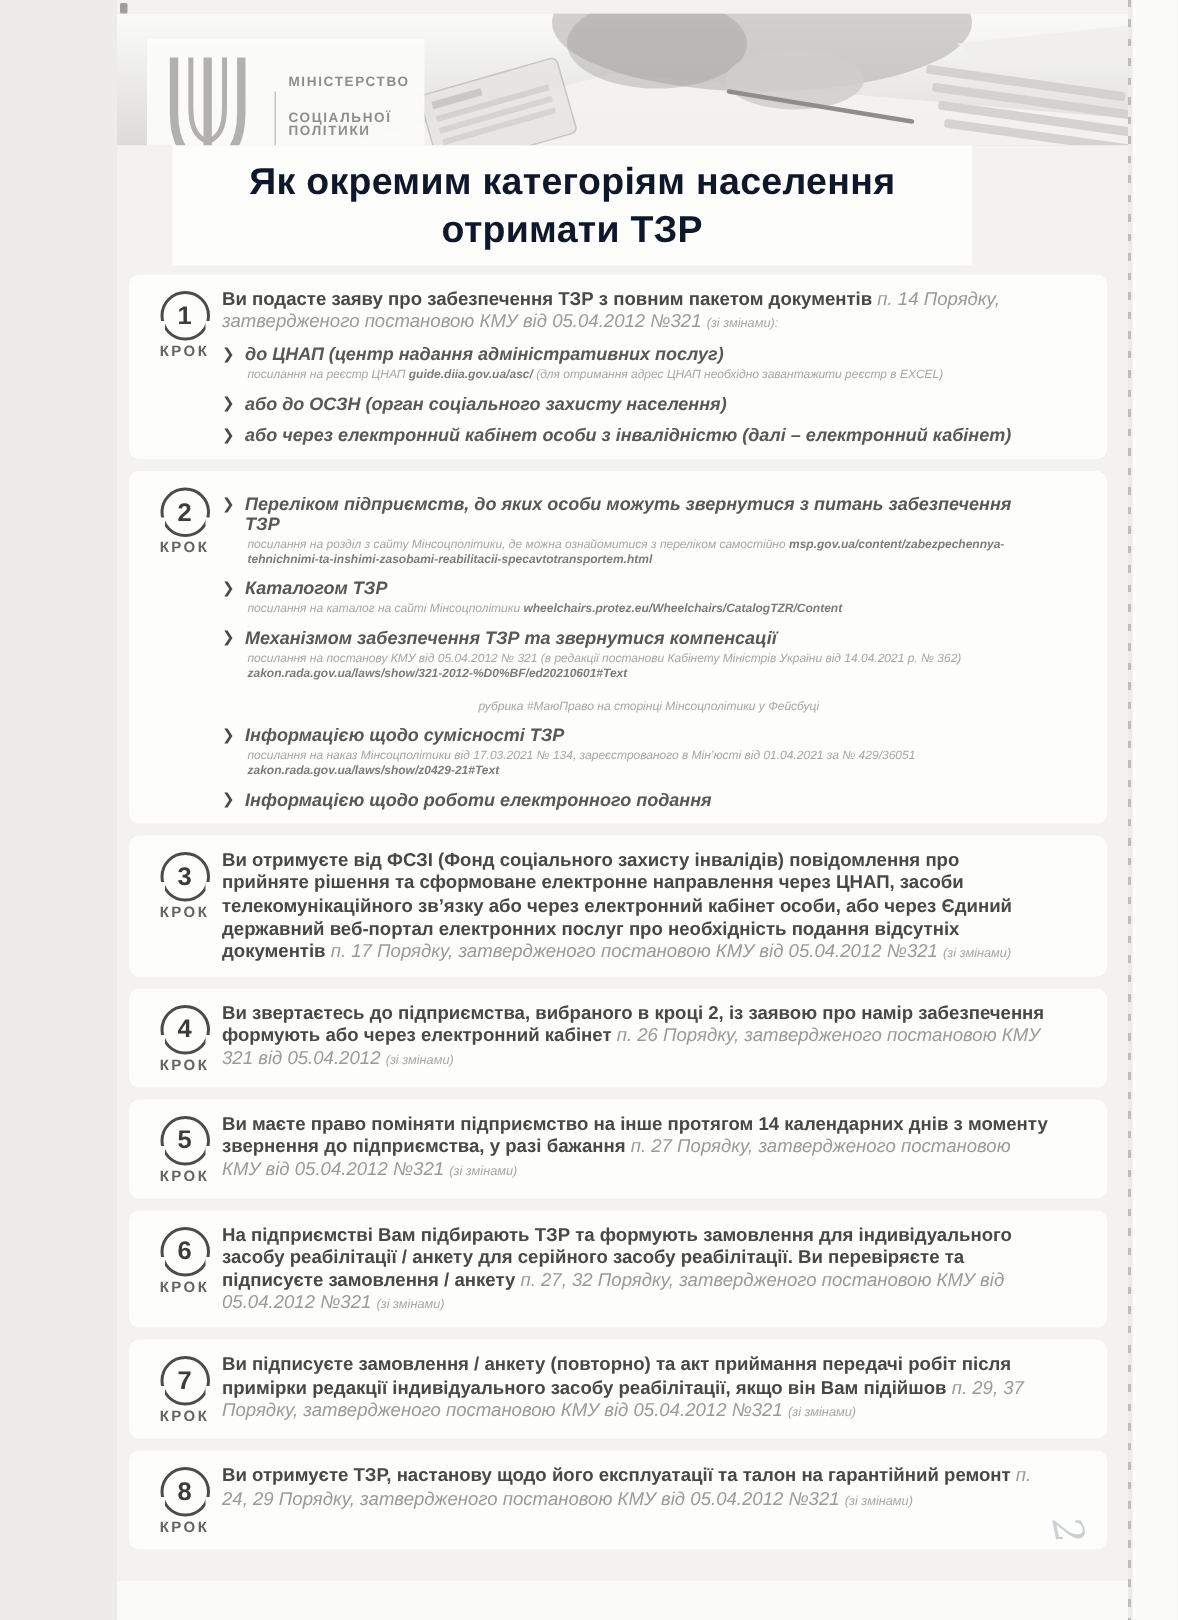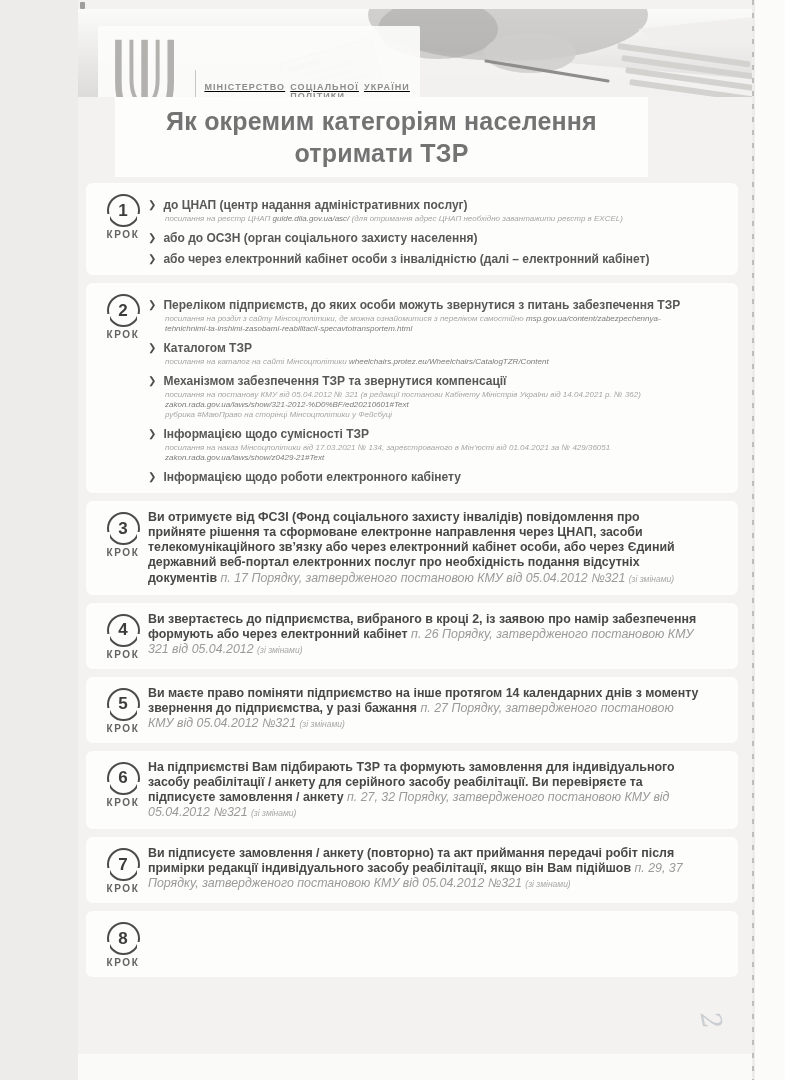--- a/index.html
+++ b/index.html
@@ -15,28 +15,28 @@
   .speck{position:absolute;left:80px;top:2px;width:5px;height:7px;background:#5a5a58;opacity:.55;border-radius:1px;}
   .page{position:absolute;left:78px;top:0;width:674px;height:1080px;background:#f3f2f0;}
   .page-bottom{position:absolute;left:0;bottom:0;width:674px;height:26px;background:#fafaf8;}
 
   
   .photo-band{position:relative;margin-top:9px;height:88px;overflow:hidden;background:#e9e8e6;}
   .photo-band svg{display:block;width:100%;height:100%;}
   .logo{position:absolute;left:20px;top:17px;display:flex;align-items:center;background:rgba(252,252,251,.92);
     padding:4px 10px 4px 4px;border-radius:2px;}
   .logo-sep{width:1px;height:44px;background:#c7c5c2;margin:0 9px 0 8px;}
-  .logo-text{display:flex;flex-direction:row;gap:5px;text-decoration:underline;}
+  .logo-text{display:flex;flex-direction:column;gap:15px;}
   .logo-text span{font-size:9px;letter-spacing:1.1px;color:#8e8d8b;font-weight:bold;line-height:1;}
 
   
   .title-row{position:relative;height:80px;margin-bottom:6px;}
   .title-box{position:absolute;left:37px;top:0;width:533px;height:80px;background:#fdfdfc;
     display:flex;flex-direction:column;align-items:center;justify-content:center;}
-  .title-box div{font-size:25px;font-weight:bold;color:#737373;line-height:1.28;letter-spacing:.2px;}
+  .title-box div{font-size:25px;font-weight:bold;color:#0f172a;line-height:1.28;letter-spacing:.2px;}
 
   
   #steps{position:relative;}
   .card{background:#fdfdfc;border-radius:7px;margin:0 14px 8px 8px;padding:8px 38px 9px 12px;
     display:flex;align-items:flex-start;}
   .numcol{flex:none;width:50px;display:flex;flex-direction:column;align-items:center;padding-top:3px;}
   .circle{width:29px;height:29px;border:2px solid #4b4b49;border-radius:50%;background:#fdfdfc;
     display:flex;align-items:center;justify-content:center;
     font-size:17px;font-weight:bold;color:#3c3c3a;position:relative;}
   .circle::before,.circle::after{content:"";position:absolute;width:4px;height:7px;background:#fdfdfc;top:62%;}
@@ -46,24 +46,24 @@
   .content{flex:1;min-width:0;}
 
   .head{margin:1px 0 0 0;font-size:12.4px;line-height:1.22;color:#484846;}
   .seg-main{font-weight:bold;color:#484846;}
   .seg-ref{font-style:italic;color:#9b9a97;font-weight:normal;}
   .seg-tiny{font-style:italic;color:#a8a7a4;font-weight:normal;font-size:8.5px;}
 
   .bullet{margin-top:8px;}
   .brow{display:flex;align-items:baseline;}
   .chev{flex:none;font-size:10px;font-weight:bold;color:#4b4b49;margin-right:7px;transform:translateY(-1px);}
-  .blabel{font-size:12px;line-height:13px;font-weight:bold;color:#585856;}
+  .blabel{font-size:12px;line-height:13px;font-weight:bold;color:#585856;font-style:italic;}
   .note{margin:2px 0 0 17px;font-size:8px;line-height:10px;font-style:italic;color:#a7a6a3;}
-  .note .nlink{font-weight:normal;color:#7c7b78;}
-  .note + .note{margin-top:0;}
+  .note .nlink{font-weight:bold;color:#7c7b78;}
+  .note + .note{margin-top:12px;text-align:center;}
 
   .pagenum{position:absolute;left:703px;top:1005px;transform:rotate(78deg);
     font-family:"DejaVu Serif",serif;font-style:italic;font-size:27px;color:#c3c7cc;opacity:.85;}
 </style>
 </head>
 <body>
 
 <div class="page">
 
   <div class="photo-band">
@@ -121,20 +121,21 @@
     </div>
   </div>
 
   <div id="steps">
       <section class="card">
         <div class="numcol">
           <div class="circle">1</div>
           <div class="krok">КРОК</div>
         </div>
         <div class="content">
+          <p class="head"><span class="seg-main">Ви подасте заяву про забезпечення ТЗР з повним пакетом документів </span><span class="seg-ref">п. 14 Порядку, затвердженого постановою КМУ від 05.04.2012 №321 </span><span class="seg-tiny">(зі змінами):</span></p>
           <div class="bullet">
             <div class="brow">
               <span class="chev">❯</span>
               <span class="blabel">до ЦНАП (центр надання адміністративних послуг)</span>
             </div>
             <p class="note"><span class="ntext">посилання на реєстр ЦНАП </span><span class="nlink">guide.diia.gov.ua/asc/</span><span class="ntext"> (для отримання адрес ЦНАП необхідно завантажити реєстр в EXCEL)</span></p>
           </div>
           <div class="bullet">
             <div class="brow">
               <span class="chev">❯</span>
@@ -180,21 +181,21 @@
           <div class="bullet">
             <div class="brow">
               <span class="chev">❯</span>
               <span class="blabel">Інформацією щодо сумісності ТЗР</span>
             </div>
             <p class="note"><span class="ntext">посилання на наказ Мінсоцполітики від 17.03.2021 № 134, зареєстрованого в Мін’юсті від 01.04.2021 за № 429/36051 </span><span class="nlink">zakon.rada.gov.ua/laws/show/z0429-21#Text</span></p>
           </div>
           <div class="bullet">
             <div class="brow">
               <span class="chev">❯</span>
-              <span class="blabel">Інформацією щодо роботи електронного кабінету</span>
+              <span class="blabel">Інформацією щодо роботи електронного подання</span>
             </div>
           </div>
         </div>
       </section>
       <section class="card">
         <div class="numcol">
           <div class="circle">3</div>
           <div class="krok">КРОК</div>
         </div>
         <div class="content">
@@ -234,20 +235,23 @@
           <div class="krok">КРОК</div>
         </div>
         <div class="content">
           <p class="head"><span class="seg-main">Ви підписуєте замовлення / анкету (повторно) та акт приймання передачі робіт після примірки редакції індивідуального засобу реабілітації, якщо він Вам підійшов </span><span class="seg-ref">п. 29, 37 Порядку, затвердженого постановою КМУ від 05.04.2012 №321 </span><span class="seg-tiny">(зі змінами)</span></p>
         </div>
       </section>
       <section class="card">
         <div class="numcol">
           <div class="circle">8</div>
           <div class="krok">КРОК</div>
+        </div>
+        <div class="content">
+          <p class="head"><span class="seg-main">Ви отримуєте ТЗР, настанову щодо його експлуатації та талон на гарантійний ремонт </span><span class="seg-ref">п. 24, 29 Порядку, затвердженого постановою КМУ від 05.04.2012 №321 </span><span class="seg-tiny">(зі змінами)</span></p>
         </div>
       </section>
     </div>
 
   <div class="page-bottom"></div>
 </div>
 
 <div class="dotted-edge"></div>
 <div class="right-strip"></div>
 <div class="speck"></div>

